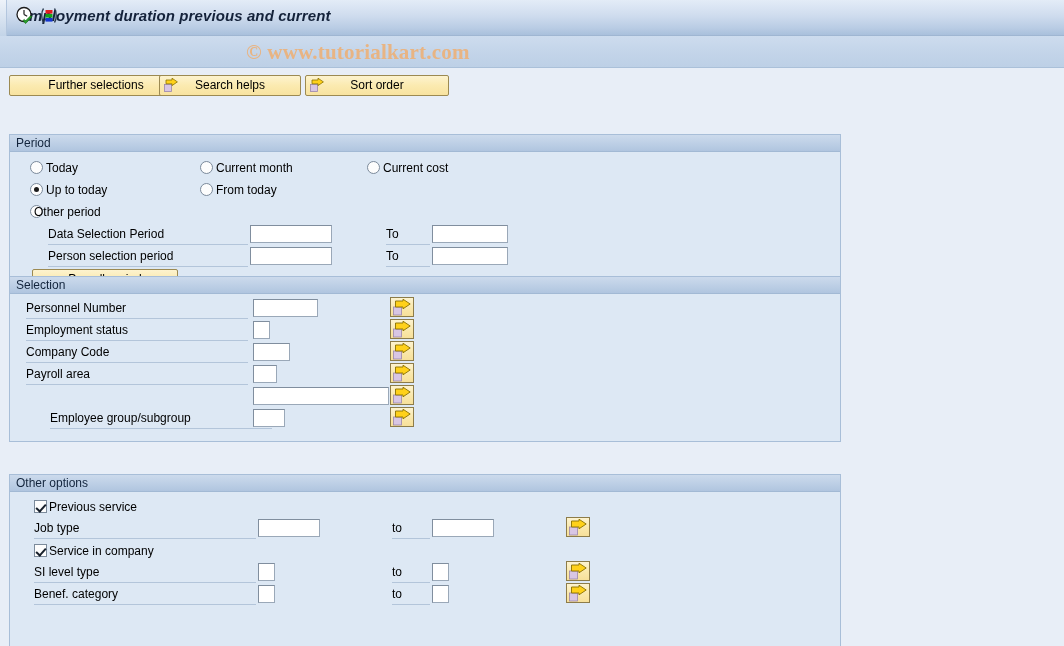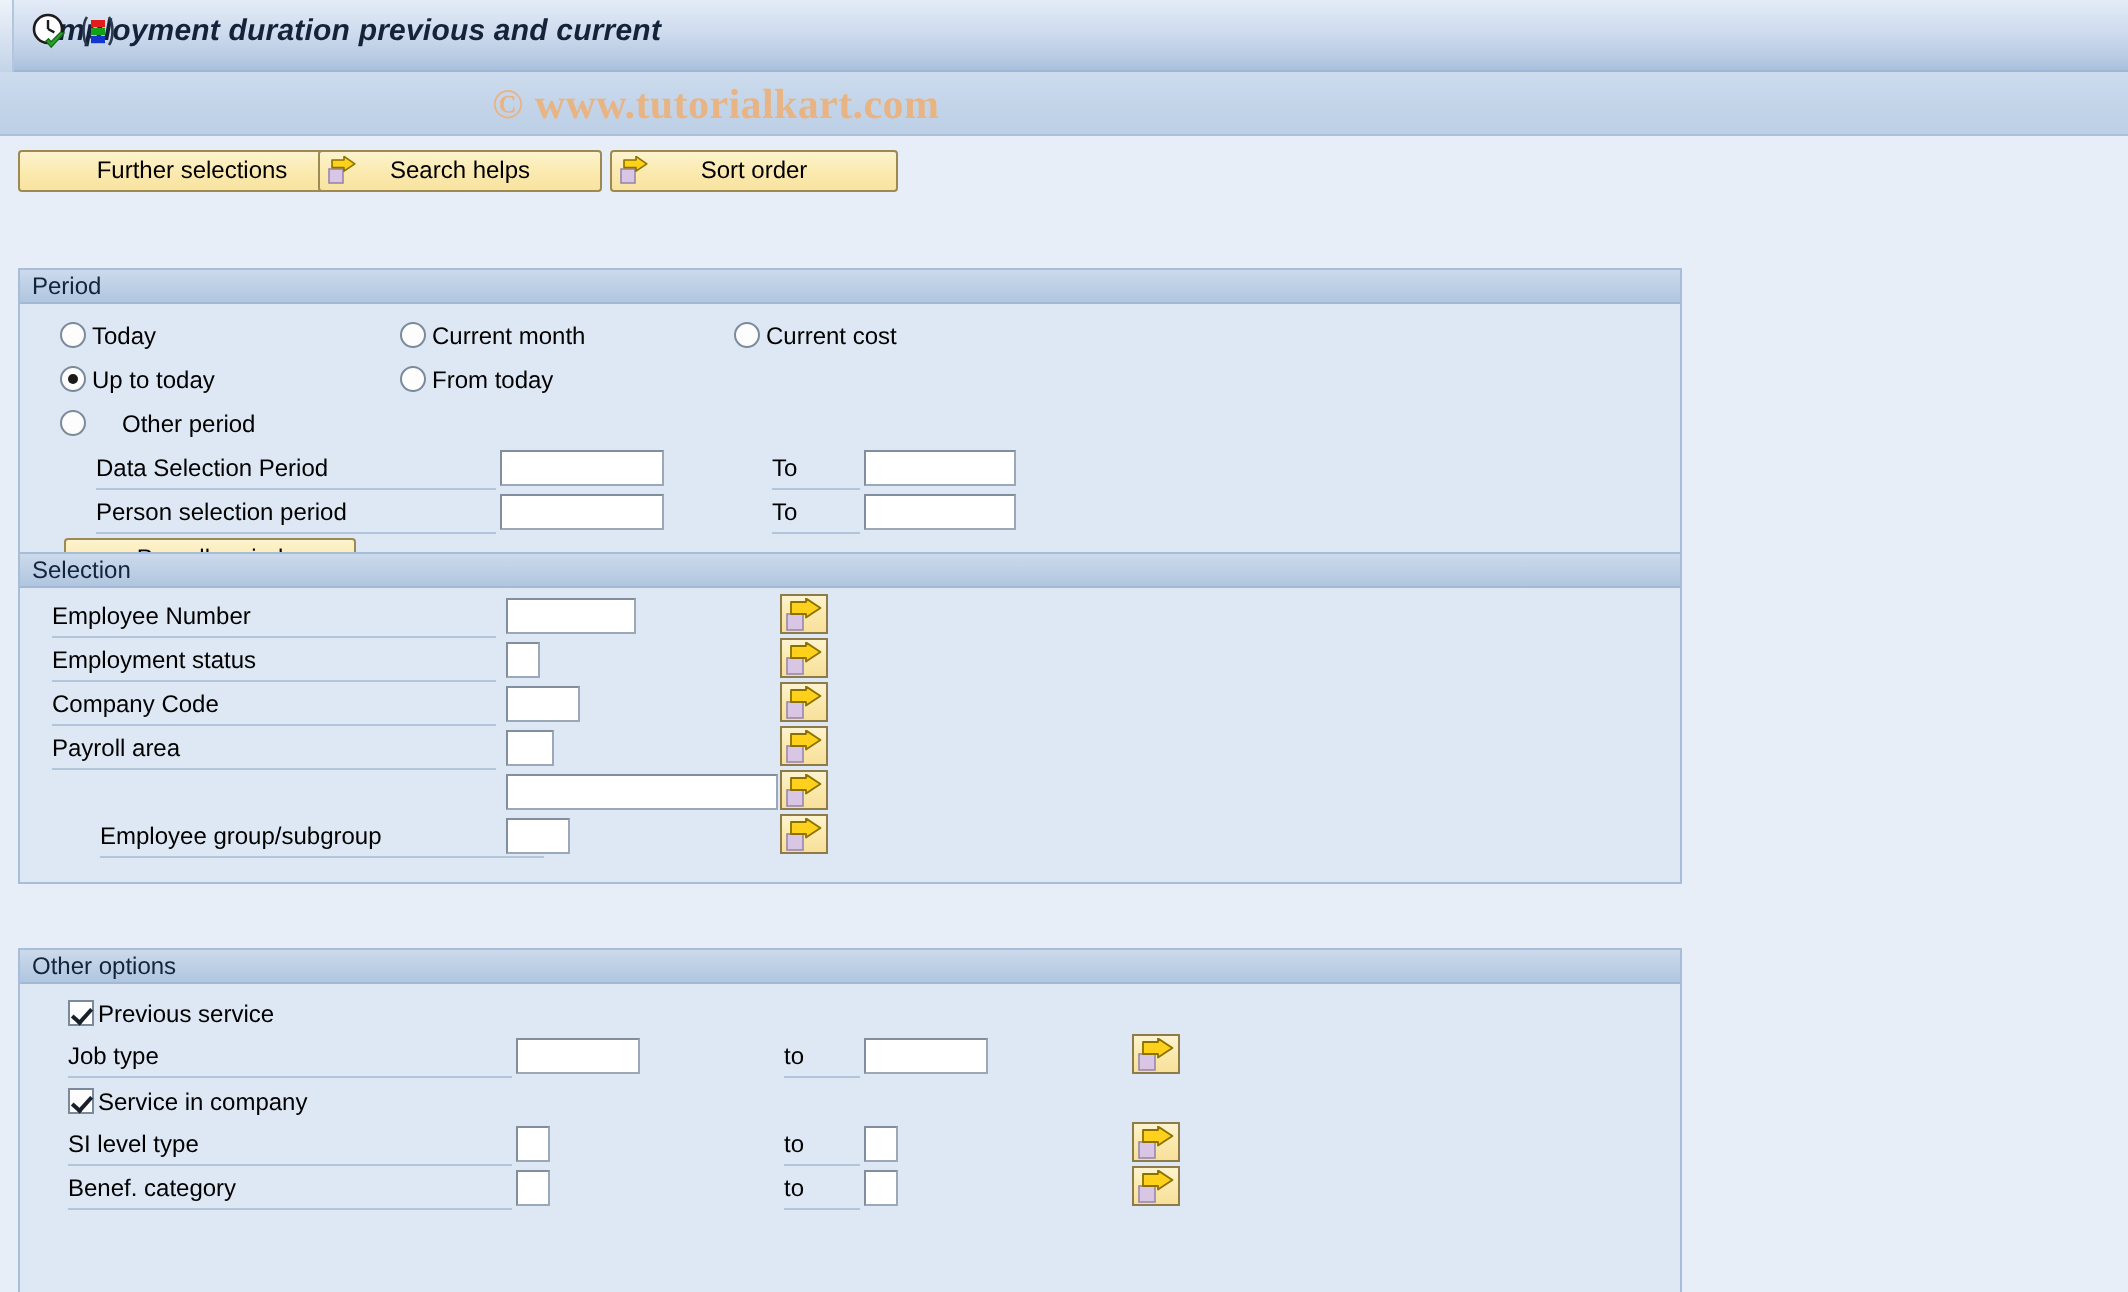--- a/index.html
+++ b/index.html
@@ -292,21 +292,21 @@
       <div class="radio" style="left:357px; top:9px;"></div>
       <div class="radio-lbl" style="left:373px; top:10px;">Current cost</div>
 
       <div class="radio on" style="left:20px; top:31px;"></div>
       <div class="radio-lbl" style="left:36px; top:32px;">Up to today</div>
 
       <div class="radio" style="left:190px; top:31px;"></div>
       <div class="radio-lbl" style="left:206px; top:32px;">From today</div>
 
       <div class="radio" style="left:20px; top:53px;"></div>
-      <div class="radio-lbl" style="left:51px; top:54px;text-align:center;">Other period</div>
+      <div class="radio-lbl" style="left:24px; top:54px;text-align:center;">Other period</div>
 
       <div class="lbl-underline" style="left:38px; top:75px; width:200px; height:18px;">Data Selection Period</div>
       <input class="txt" style="left: 240px; top: 73px; width: 82px;" value="">
       <div class="lbl-underline" style="left:376px; top:75px; width:44px; height:18px;">To</div>
       <input class="txt" style="left: 422px; top: 73px; width: 76px;" value="">
 
       <div class="lbl-underline" style="left:38px; top:97px; width:200px; height:18px;">Person selection period</div>
       <input class="txt" style="left: 240px; top: 95px; width: 82px;" value="">
       <div class="lbl-underline" style="left:376px; top:97px; width:44px; height:18px;">To</div>
       <input class="txt" style="left: 422px; top: 95px; width: 76px;" value="">
@@ -314,21 +314,21 @@
       <div class="sapbtn" style="left:22px; top:117px; width:146px; top:117px;">
         <span>Payroll period</span>
       </div>
     </div>
   </div>
 
   <div class="panel" style="left:9px; top:276px; width:832px; height:166px;">
     <div class="panel-head" style="width:830px;">Selection</div>
     <div class="panel-body">
 
-      <div class="lbl-underline" style="left:16px; top:7px; width:222px; height:18px;">Employee Number</div>
+      <div class="lbl-underline" style="left:16px; top:7px; width:222px; height:18px;">Personnel Number</div>
       <input class="txt" style="left: 243px; top: 5px; width: 65px;" value="">
       <div class="arrowbtn" style="left:380px; top:3px;">
         <svg width="19" height="17" viewBox="0 0 19 17">
           <rect x="0.5" y="8" width="8" height="8" fill="#d8c6e4" stroke="#9a86ad" stroke-width="0.8"></rect>
           <path d="M2.5 2 L10 2 L10 0.2 L17.2 5 L10 9.8 L10 8 L2.5 8 Z" fill="#ffd11a" stroke="#8a7100" stroke-width="0.9" stroke-linejoin="round"></path>
         </svg>
       </div>
 
       <div class="lbl-underline" style="left:16px; top:29px; width:222px; height:18px;">Employment status</div>
       <input class="txt" style="left: 243px; top: 27px; width: 17px;" value="">

